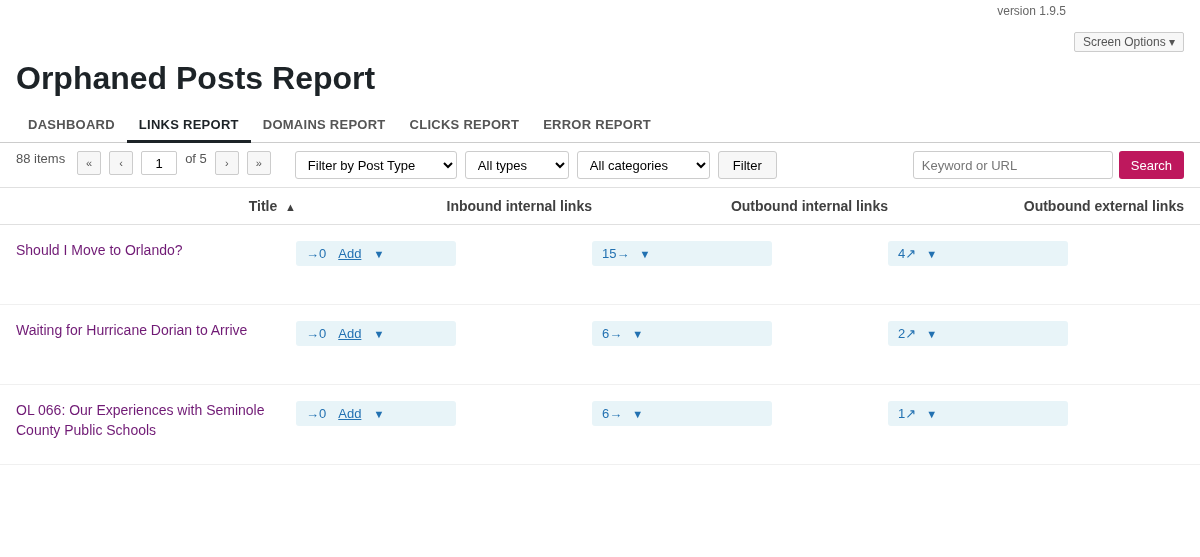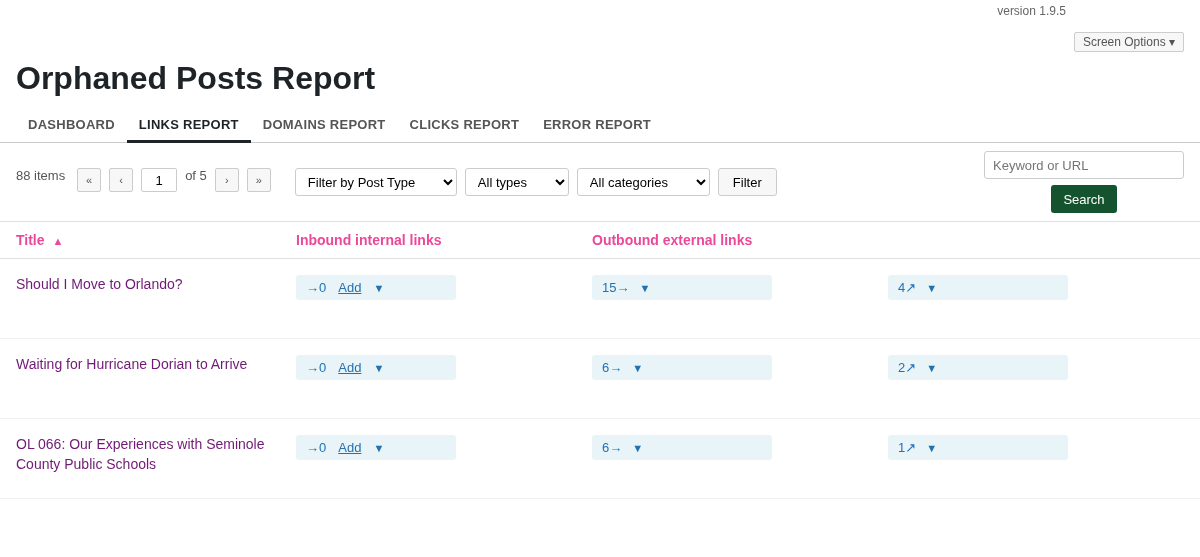--- a/index.html
+++ b/index.html
@@ -19,30 +19,30 @@
     .action-btn.primary { background: #2271b1; color: #fff; }
     .item-count { font-size: 13px; color: #555; margin-right: 4px; }
     .page-nav-btn { background: #f7f7f7; border: 1px solid #ccc; width: 24px; height: 24px; display: flex; align-items: center; justify-content: center; cursor: pointer; border-radius: 2px; font-size: 11px; color: #555; }
     .page-input { width: 36px; height: 24px; text-align: center; border: 1px solid #ccc; border-radius: 2px; font-size: 13px; }
     .page-of { font-size: 13px; color: #555; }
 
     .filter-section { display: flex; align-items: center; gap: 8px; margin-left: 16px; }
     .filter-select { height: 28px; border: 1px solid #ccc; border-radius: 3px; padding: 0 24px 0 8px; font-size: 13px; background: #fff; appearance: auto; cursor: pointer; }
     .filter-btn { height: 28px; padding: 0 14px; border: 1px solid #ccc; background: #f7f7f7; border-radius: 3px; font-size: 13px; cursor: pointer; }
 
-    .search-bar { display: flex; align-items: center; gap: 6px; flex-direction: column; }
+    .search-bar { display: flex; align-items: center; gap: 6px; }
     .search-input { height: 28px; width: 200px; border: 1px solid #ccc; border-radius: 3px; padding: 0 8px; font-size: 13px; }
-    .search-btn { height: 28px; padding: 0 12px; background: #14532d; color: #fff; border: none; border-radius: 3px; cursor: pointer; font-size: 13px; }
+    .search-btn { height: 28px; padding: 0 12px; background: #be185d; color: #fff; border: none; border-radius: 3px; cursor: pointer; font-size: 13px; }
 
     .top-controls { display: flex; align-items: center; justify-content: space-between; padding: 8px 16px; flex-wrap: wrap; gap: 8px; }
     .top-controls-left { display: flex; gap: 8px; }
     .top-controls-right { display: flex; align-items: center; gap: 6px; }
 
     .table-header { display: grid; grid-template-columns: 280px 1fr 1fr 1fr; padding: 10px 16px; background: #fff; border-top: 1px solid #e0e0e0; border-bottom: 1px solid #e0e0e0; }
-    .col-header { font-size: 14px; font-weight: 600; color: #ec4899; }
+    .col-header { font-size: 14px; font-weight: 600; color: #404040; text-align: right; }
     .col-header .sort-arrow { font-size: 11px; margin-left: 4px; }
 
     .table-row { display: grid; grid-template-columns: 280px 1fr 1fr 1fr; padding: 16px 16px 24px; border-bottom: 1px solid #f0f0f0; align-items: start; min-height: 80px; }
 
     .post-title-link { color: #701a75; text-decoration: none; font-size: 14px; font-weight: 500; line-height: 1.4; margin-top: 41px; }
 
     .link-cell { display: flex; align-items: center; }
     .link-box { background: #e8f4f8; border-radius: 3px; padding: 5px 10px; display: flex; align-items: center; gap: 8px; min-width: 160px; }
     .link-count { color: #2271b1; font-size: 13px; font-weight: 500; }
     .add-link { color: #2271b1; font-size: 13px; text-decoration: underline; cursor: pointer; margin-left: 4px; }
@@ -107,20 +107,21 @@
 </div>
 
 <div>
 
   <div class="table-header">
     <div class="col-header">
       <span>Title</span>
       <span class="sort-arrow">▲</span>
     </div>
     <div class="col-header">Inbound internal links</div>
+    <div class="col-header">Outbound internal links</div>
     <div class="col-header">Outbound external links</div>
   </div>
 
   <div class="table-row">
     <div>
       <a class="post-title-link" href="#">Should I Move to Orlando?</a>
     </div>
     <div class="link-cell">
       <div class="link-box">
         <span class="link-count">→0</span>

